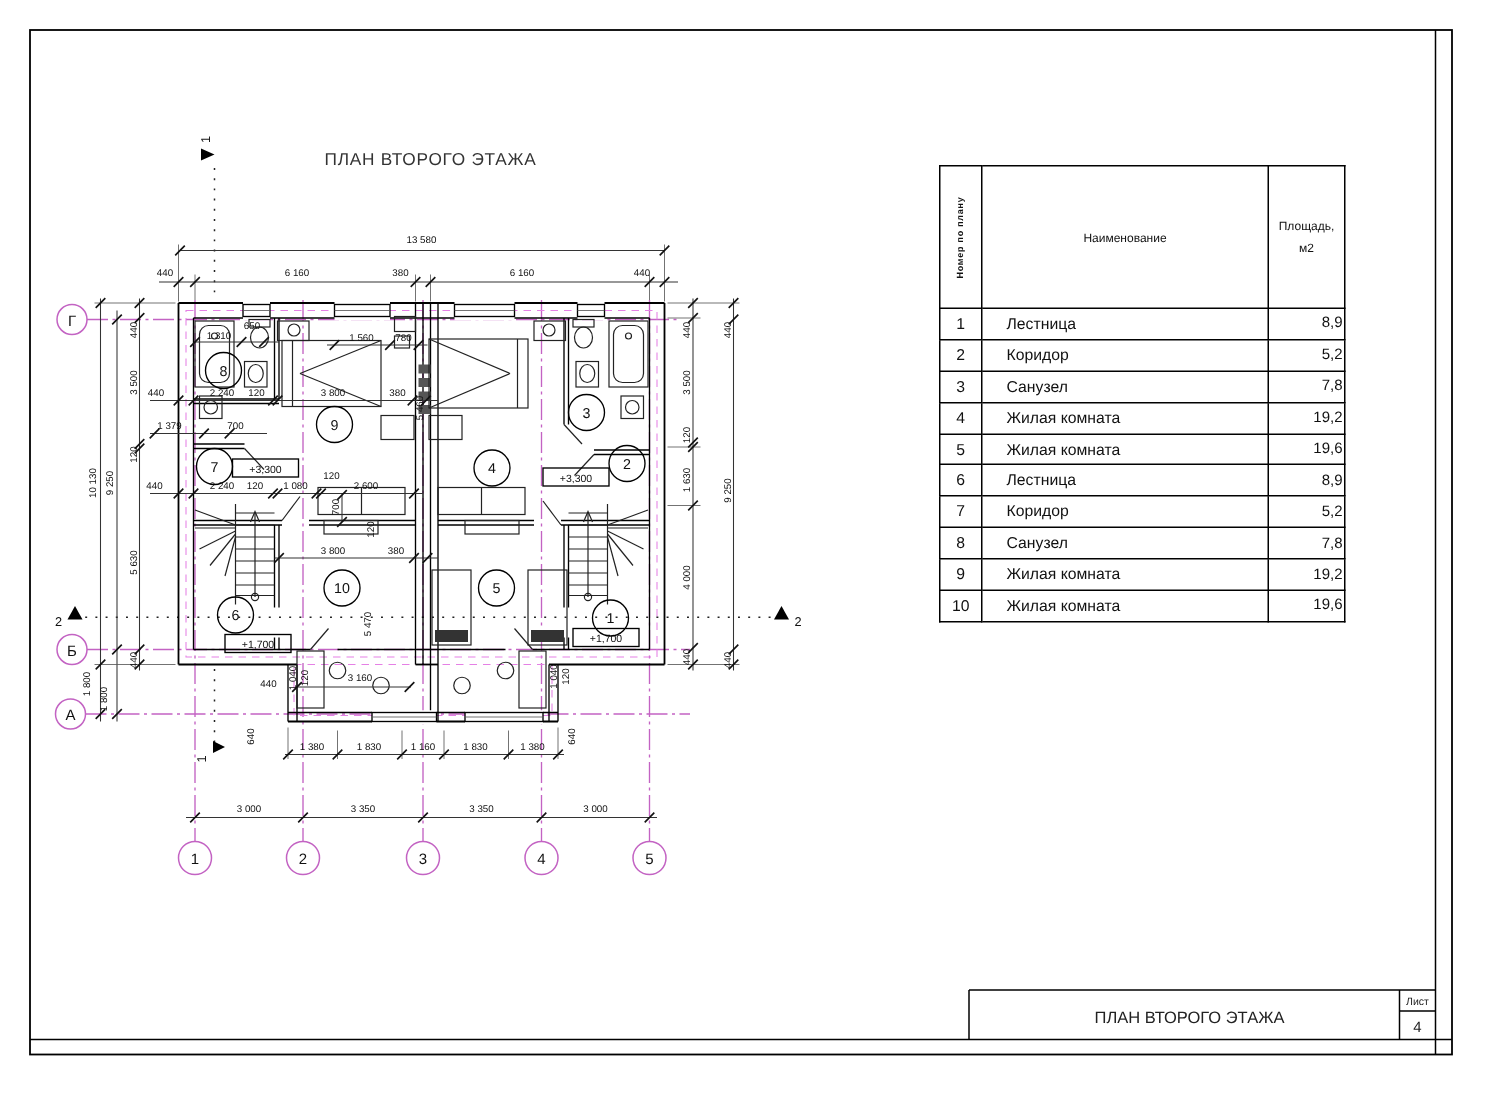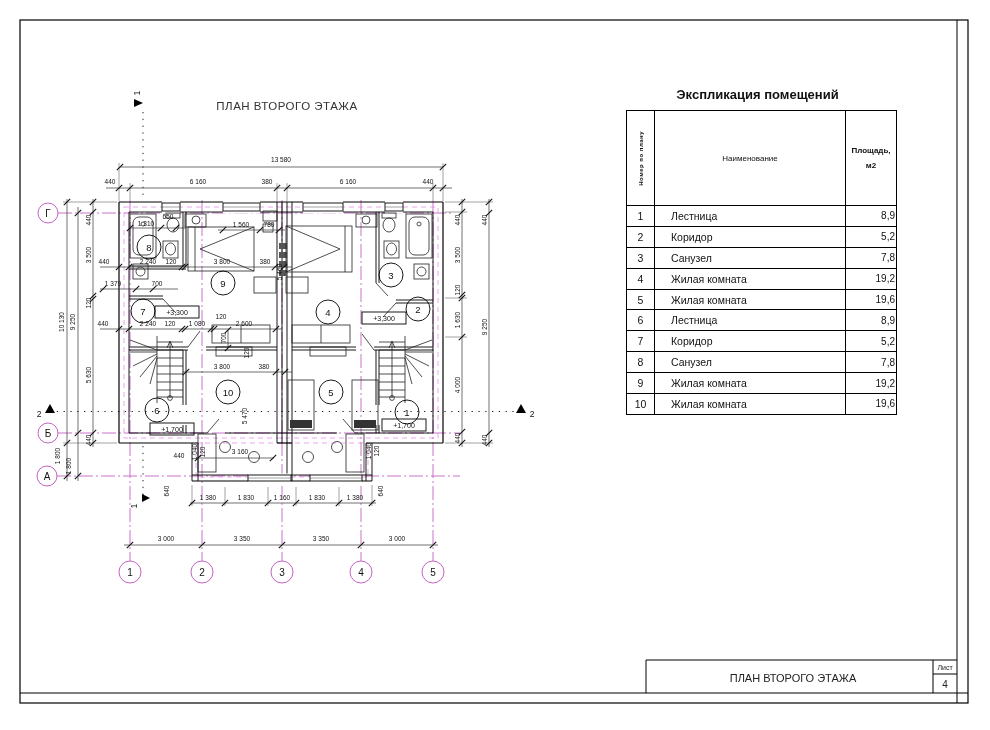--- a/index.html
+++ b/index.html
@@ -23,21 +23,21 @@
   .dot{stroke:#222;stroke-width:1;fill:none;stroke-dasharray:1.3 5.5;}
   .axc{stroke:#c363c3;stroke-width:1;fill:#fff;}
   
   .tbl-title{position:absolute;left:626px;top:87px;width:263px;text-align:center;
              font-size:13px;font-weight:bold;color:#111;}
   table.expl{position:absolute;left:626px;top:110px;border-collapse:collapse;
              table-layout:fixed;width:263px;}
   table.expl th,table.expl td{border:1px solid #000;color:#111;overflow:hidden;}
   th.h-num{width:25px;height:92px;}
   th.h-name{width:188px;font-size:8px;font-weight:normal;}
-  th.h-area{width:48px;font-size:8px;font-weight:bold;line-height:1.9;}
+  th.h-area{width:48px;font-size:8px;font-weight:normal;line-height:1.9;}
   .vtext{writing-mode:vertical-rl;transform:rotate(180deg);font-size:6px;
          font-weight:bold;letter-spacing:0.5px;margin:0 auto;white-space:nowrap;}
   td.c-num{height:17.9px;text-align:center;font-size:10.5px;}
   td.c-name{text-align:left;padding-left:16px;font-size:10.5px;}
   td.c-area{text-align:right;font-size:10px;}
   .tb-text{font-size:11px;text-anchor:middle;fill:#222;}
   .tb-sheet{font-size:7px;text-anchor:middle;fill:#222;}
   .tb-num{font-size:10px;text-anchor:middle;fill:#222;}
 </style>
 </head>
@@ -522,21 +522,20 @@
   <text class="sec" transform="rotate(-90 140 93)" x="140" y="93">1</text>
   <polygon points="142,494 142,502 150,498" fill="#000"></polygon>
   <text class="sec" transform="rotate(-90 137 506)" x="137" y="506">1</text>
   <polygon points="45,413 55,413 50,404" fill="#000"></polygon>
   <text class="sec" x="39" y="417">2</text>
   <polygon points="516,413 526,413 521,404" fill="#000"></polygon>
   <text class="sec" x="532" y="417">2</text>
 </g>
 </svg>
 
-<div class="tbl-title">Экспликация помещений</div>
 <table class="expl">
   <tbody>
         <tr>
     <th class="h-num">
             <div class="vtext">Номер по плану</div>
           </th>
     <th class="h-name">Наименование</th>
     <th class="h-area"><span>Площадь,</span><br>
         <span>м2</span></th>
   </tr>

